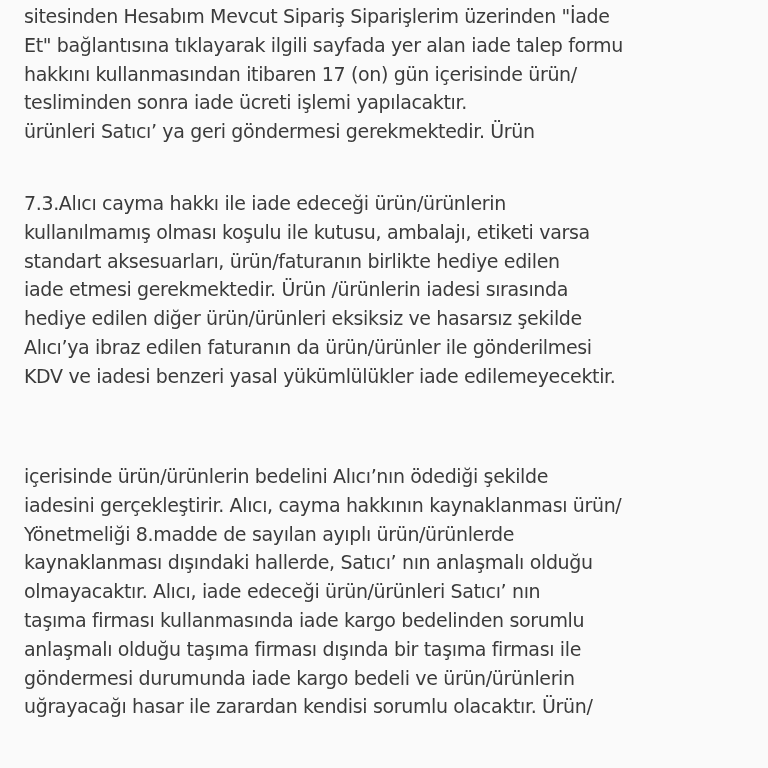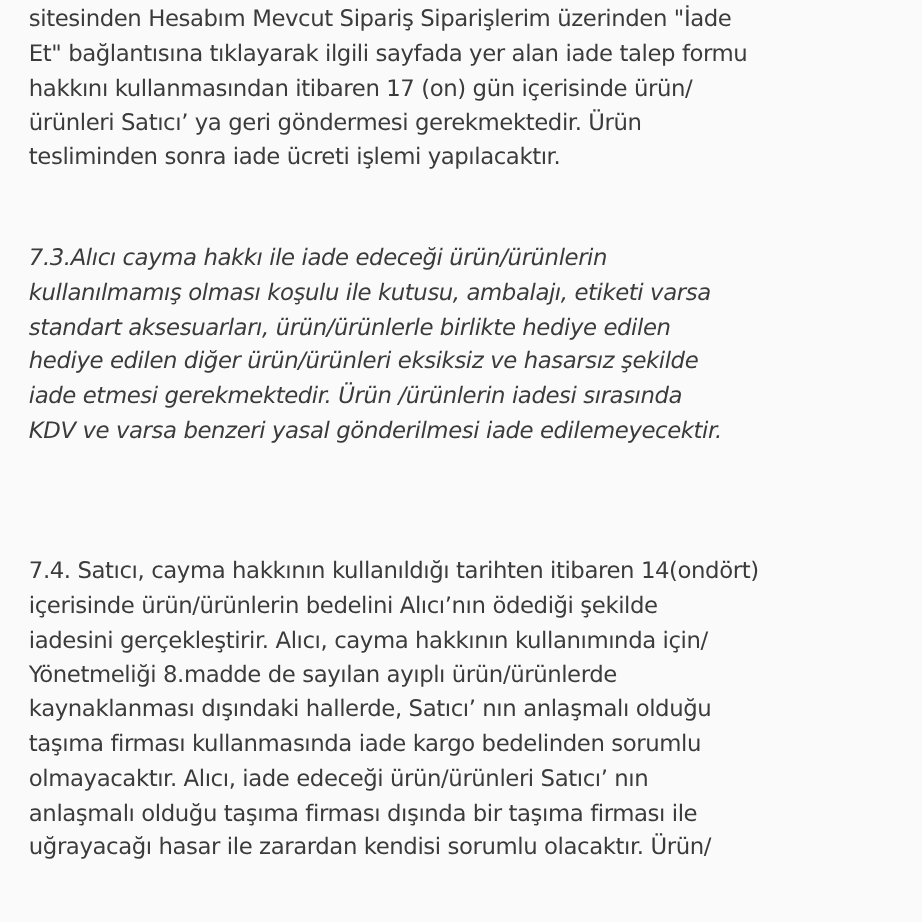--- a/index.html
+++ b/index.html
@@ -10,50 +10,51 @@
     color: #3b3b3b;
   }
   .page { position: relative; width: 768px; height: 768px; overflow: hidden; }
   .para { position: absolute; left: 24px; width: 730px; }
   .line {
     display: block; white-space: nowrap;
     font-size: 19px; line-height: 28.8px; height: 28.8px;
     letter-spacing: -0.35px;
   }
   #p1 { top: 2px; }
-  #p2 { top: 201px; font-style: italic; }
+  #p2 { top: 189px; }
   #p3 { top: 462px; }
 </style>
 </head>
 <body>
 
 <div class="page">
 
   <div class="para" id="p1">
     <span class="line">sitesinden Hesabım Mevcut Sipariş Siparişlerim üzerinden "İade</span>
     <span class="line">Et" bağlantısına tıklayarak ilgili sayfada yer alan iade talep formu</span>
     <span class="line">hakkını kullanmasından itibaren 17 (on) gün içerisinde ürün/</span>
+    <span class="line">tesliminden sonra iade ücreti işlemi yapılacaktır.</span>
     <span class="line">ürünleri Satıcı’ ya geri göndermesi gerekmektedir. Ürün</span>
-    <span class="line">tesliminden sonra iade ücreti işlemi yapılacaktır.</span>
   </div>
 
   <div class="para" id="p2">
     <span class="line">7.3.Alıcı cayma hakkı ile iade edeceği ürün/ürünlerin</span>
     <span class="line">kullanılmamış olması koşulu ile kutusu, ambalajı, etiketi varsa</span>
-    <span class="line">standart aksesuarları, ürün/ürünlerle birlikte hediye edilen</span>
+    <span class="line">standart aksesuarları, ürün/faturanın birlikte hediye edilen</span>
+    <span class="line">iade etmesi gerekmektedir. Ürün /ürünlerin iadesi sırasında</span>
     <span class="line">hediye edilen diğer ürün/ürünleri eksiksiz ve hasarsız şekilde</span>
-    <span class="line">iade etmesi gerekmektedir. Ürün /ürünlerin iadesi sırasında</span>
-    <span class="line">KDV ve varsa benzeri yasal gönderilmesi iade edilemeyecektir.</span>
+    <span class="line">Alıcı’ya ibraz edilen faturanın da ürün/ürünler ile gönderilmesi</span>
+    <span class="line">KDV ve iadesi benzeri yasal yükümlülükler iade edilemeyecektir.</span>
   </div>
 
   <div class="para" id="p3">
-    <span class="line">7.4. Satıcı, cayma hakkının kullanıldığı tarihten itibaren 14(ondört)</span>
     <span class="line">içerisinde ürün/ürünlerin bedelini Alıcı’nın ödediği şekilde</span>
-    <span class="line">iadesini gerçekleştirir. Alıcı, cayma hakkının kullanımında için/</span>
+    <span class="line">iadesini gerçekleştirir. Alıcı, cayma hakkının kaynaklanması ürün/</span>
     <span class="line">Yönetmeliği 8.madde de sayılan ayıplı ürün/ürünlerde</span>
     <span class="line">kaynaklanması dışındaki hallerde, Satıcı’ nın anlaşmalı olduğu</span>
+    <span class="line">olmayacaktır. Alıcı, iade edeceği ürün/ürünleri Satıcı’ nın</span>
     <span class="line">taşıma firması kullanmasında iade kargo bedelinden sorumlu</span>
-    <span class="line">olmayacaktır. Alıcı, iade edeceği ürün/ürünleri Satıcı’ nın</span>
     <span class="line">anlaşmalı olduğu taşıma firması dışında bir taşıma firması ile</span>
+    <span class="line">göndermesi durumunda iade kargo bedeli ve ürün/ürünlerin</span>
     <span class="line">uğrayacağı hasar ile zarardan kendisi sorumlu olacaktır. Ürün/</span>
   </div>
 
 </div>
 
 </body></html>

